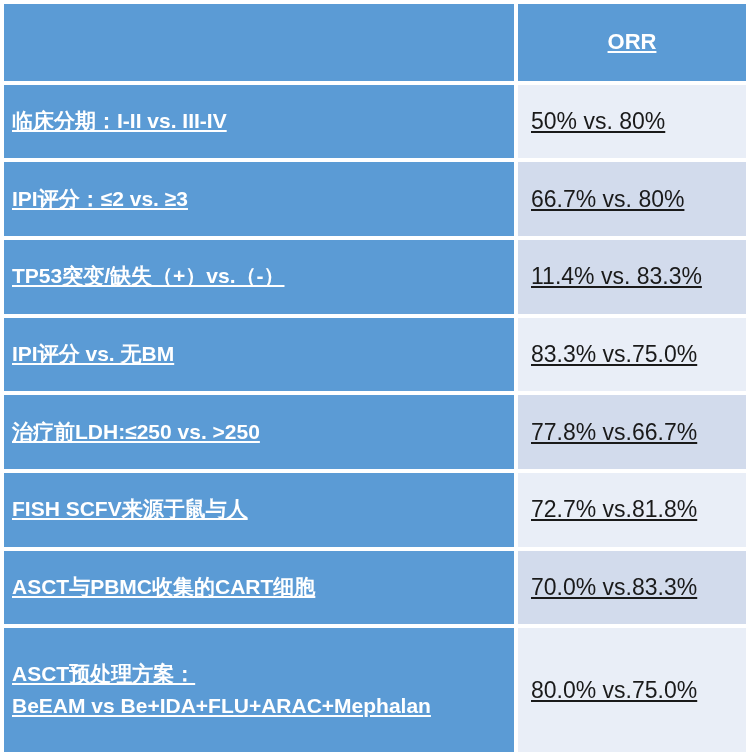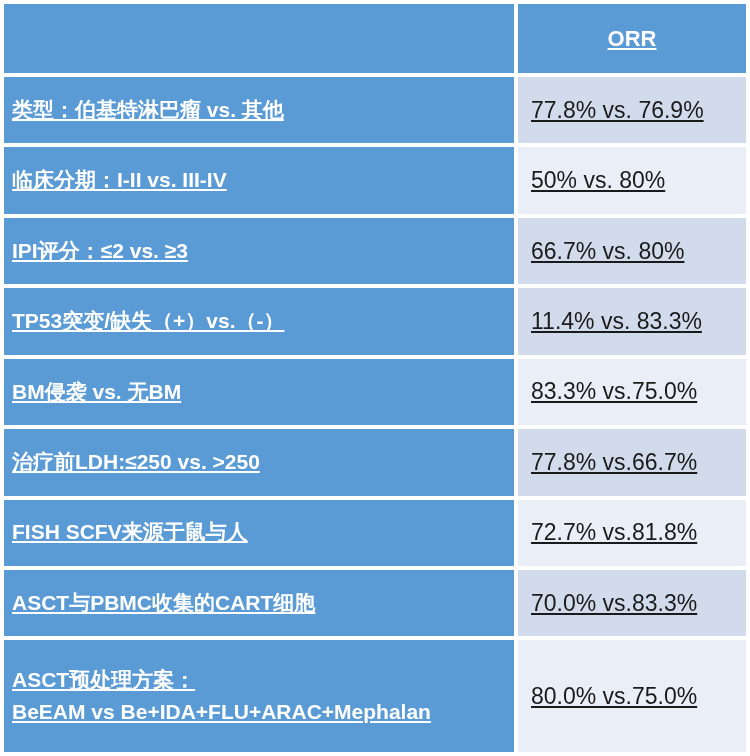--- a/index.html
+++ b/index.html
@@ -67,38 +67,34 @@
   <colgroup>
     <col class="col-label">
     <col class="col-value">
   </colgroup>
   <tbody>
     <tr>
       <td class="header-spacer"></td>
       <td class="header-orr">ORR</td>
     </tr>
 
-  <tr>
-        <td class="label-cell">类型：伯基特淋巴瘤 vs. 其他</td>
-        <td class="value-cell band-dark">77.8% vs. 76.9%</td>
-      </tr>
       <tr>
         <td class="label-cell">临床分期：I-II vs. III-IV</td>
         <td class="value-cell band-light">50% vs. 80%</td>
       </tr>
       <tr>
         <td class="label-cell">IPI评分：≤2 vs. ≥3</td>
         <td class="value-cell band-dark">66.7% vs. 80%</td>
       </tr>
       <tr>
         <td class="label-cell">TP53突变/缺失（+）vs.（-）</td>
         <td class="value-cell band-dark">11.4% vs. 83.3%</td>
       </tr>
       <tr>
-        <td class="label-cell">BM侵袭 vs. 无BM</td>
+        <td class="label-cell">IPI评分 vs. 无BM</td>
         <td class="value-cell band-light">83.3% vs.75.0%</td>
       </tr>
       <tr>
         <td class="label-cell">治疗前LDH:≤250 vs. &gt;250</td>
         <td class="value-cell band-dark">77.8% vs.66.7%</td>
       </tr>
       <tr>
         <td class="label-cell">FISH SCFV来源于鼠与人</td>
         <td class="value-cell band-light">72.7% vs.81.8%</td>
       </tr>

